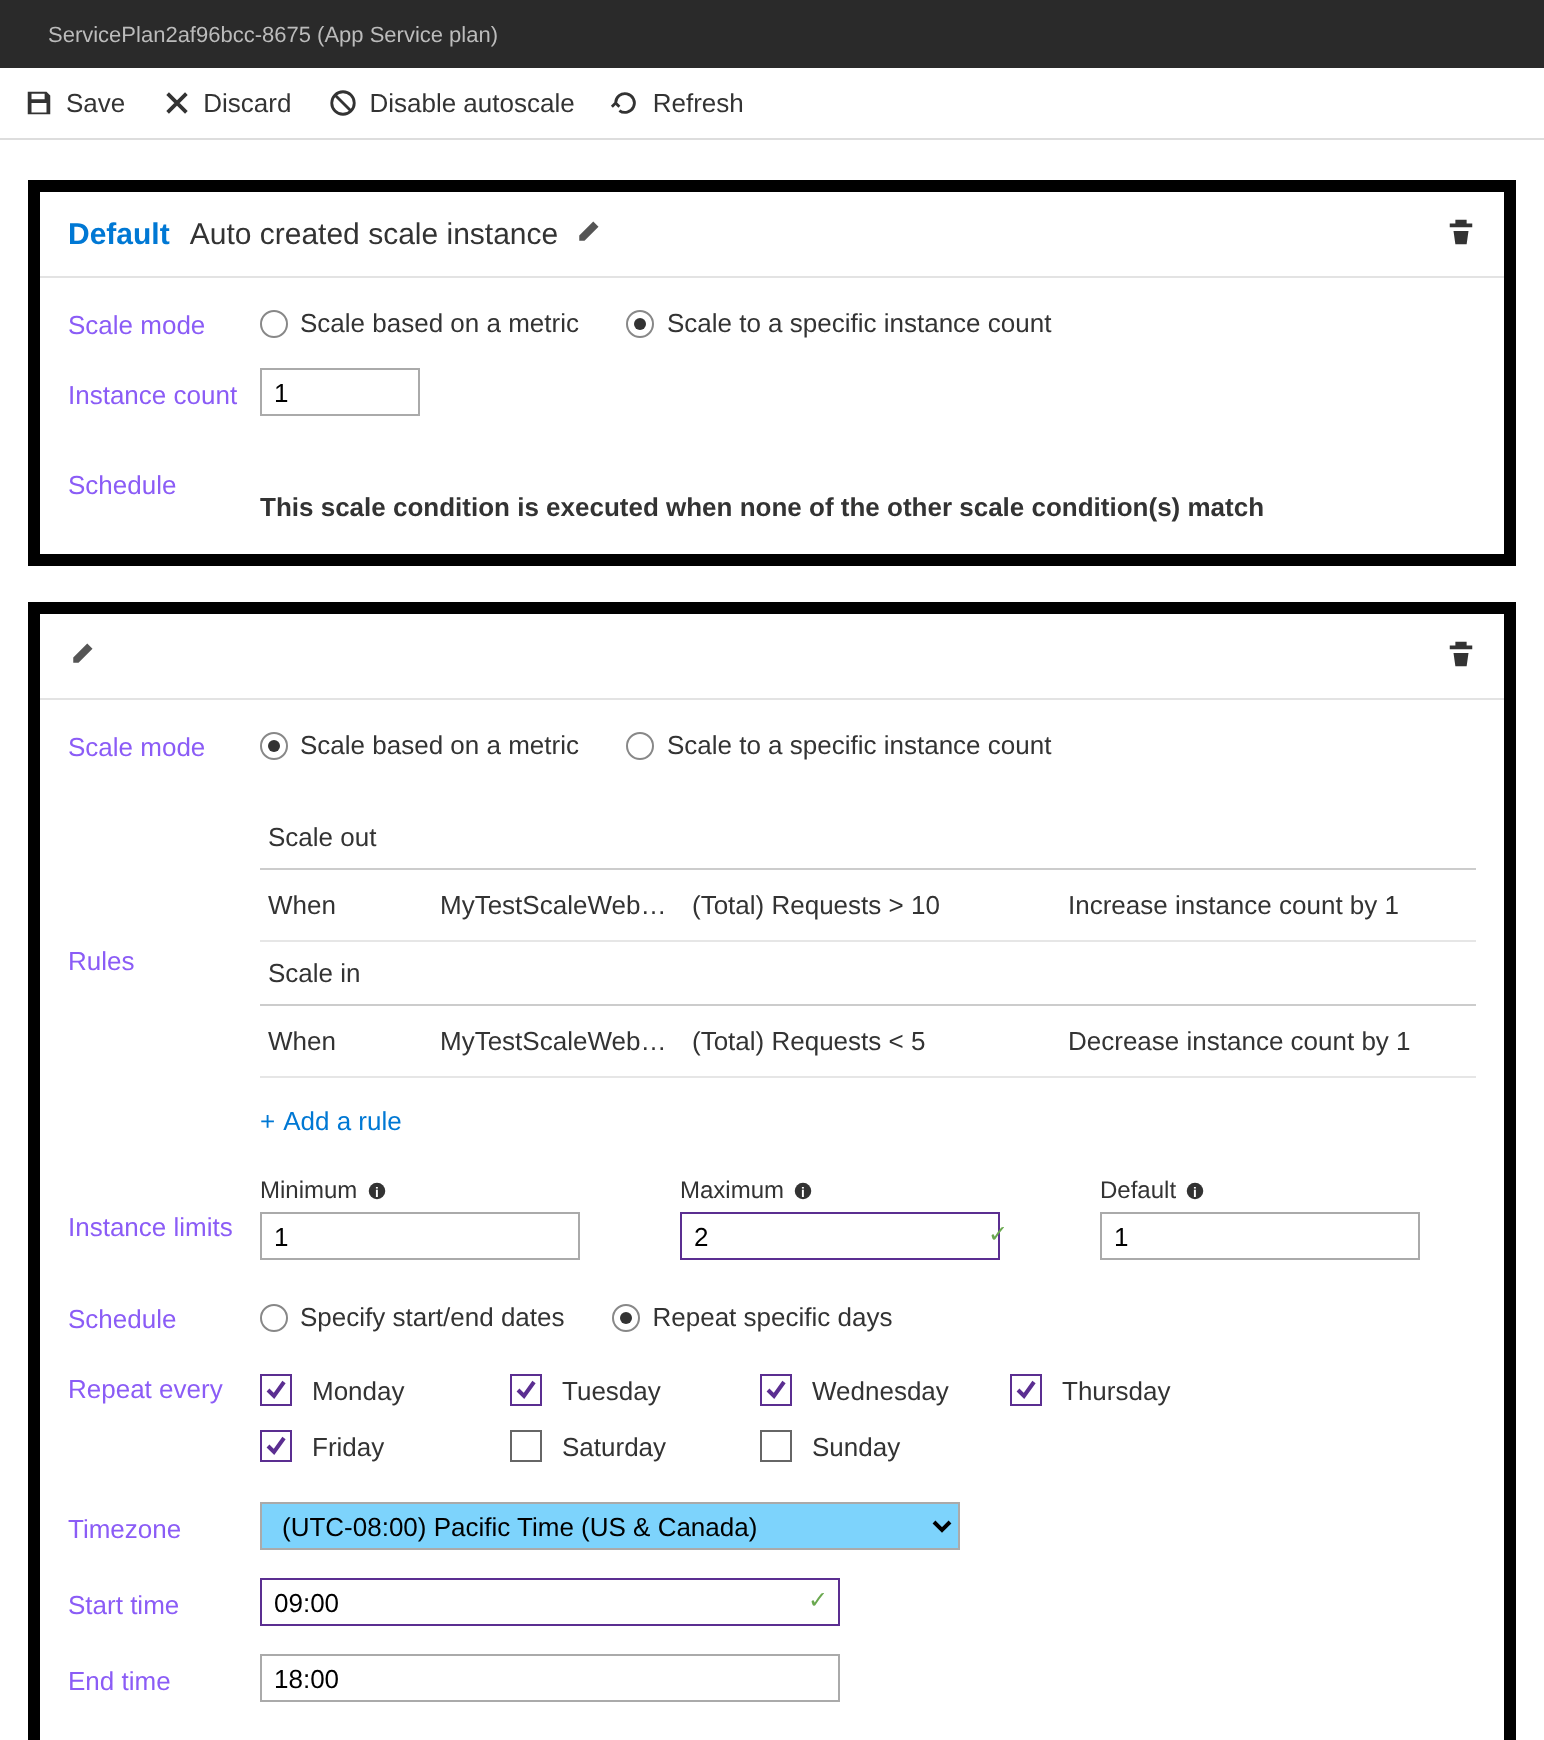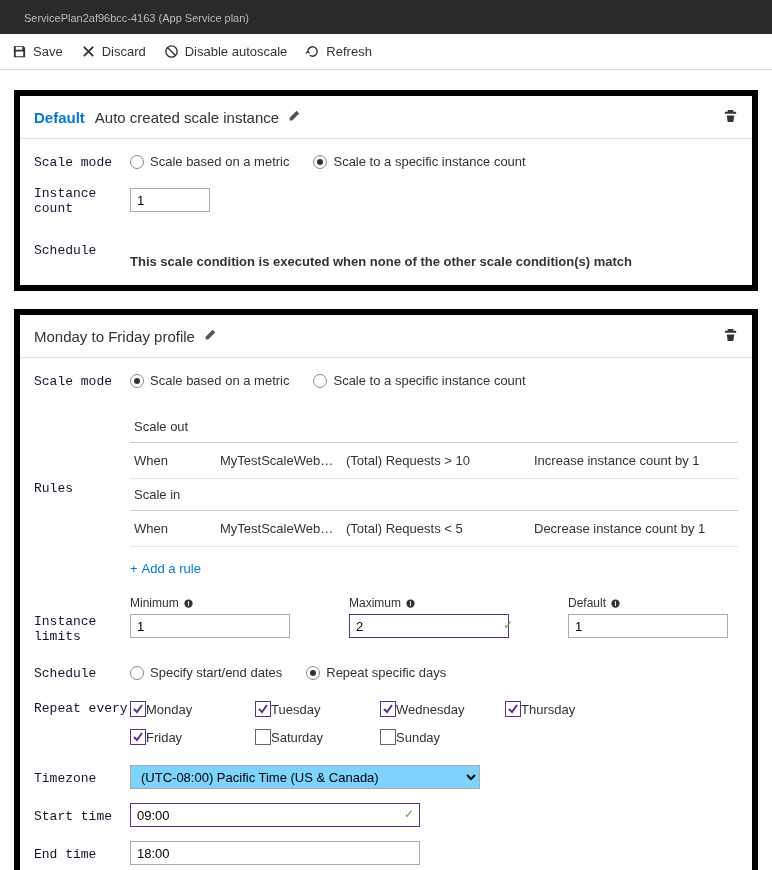--- a/index.html
+++ b/index.html
@@ -14,56 +14,56 @@
   .panel { border: 6px solid #000000; margin-bottom: 18px; }
   .panel-head { display: flex; align-items: center; padding: 12px 14px; border-bottom: 1px solid #e3e3e3; }
   .panel-head .title-default { color: #0078d4; font-weight: 600; margin-right: 10px; font-size: 15px; }
   .panel-head .title-sub { font-size: 15px; margin-right: 8px; }
   .panel-head .title-plain { font-size: 15px; margin-right: 8px; }
   .pencil { cursor: pointer; }
   .trash { margin-left: auto; cursor: pointer; }
   .panel-body { padding: 14px 14px 16px 14px; }
   .row { display: flex; align-items: center; margin-bottom: 14px; }
   .row-top { align-items: flex-start; }
-  .lbl { width: 96px; flex-shrink: 0; font-size: 13px; color: #0f172a; padding-top: 2px; font-family: Liberation Mono, monospace;}
+  .lbl { width: 96px; flex-shrink: 0; font-size: 13px; color: #8b5cf6; padding-top: 2px;}
   .radio-wrap { display: flex; gap: 24px; align-items: center; }
   .radio { display: flex; align-items: center; gap: 6px; font-size: 13px; cursor: pointer; }
   .radio .dot { width: 14px; height: 14px; border: 1px solid #888; border-radius: 50%; display: inline-block; position: relative; }
   .radio.selected .dot::after { content: ""; width: 6px; height: 6px; background: #333; border-radius: 50%; position: absolute; top: 3px; left: 3px; }
   input.txt { border: 1px solid #aaa; padding: 3px 6px; font-size: 13px; height: 24px; }
   .bold-note { font-weight: 600; font-size: 13px; margin-top: 24px; }
   .rules-area { flex: 1; }
   .rules-sect { }
   .rules-sect-title { font-size: 13px; padding: 8px 4px; border-bottom: 1px solid #ccc; }
   .rule-line { display: flex; padding: 10px 4px; font-size: 13px; border-bottom: 1px solid #e6e6e6; gap: 8px; }
   .rule-when { width: 78px; }
   .rule-res { width: 118px; overflow: hidden; text-overflow: ellipsis; white-space: nowrap; }
   .rule-cond { width: 180px; }
   .rule-act { flex: 1; }
   .add-rule { color: #0078d4; font-size: 13px; margin-top: 14px; cursor: pointer; display:flex; align-items:center; gap:4px; }
-  .limits { display: flex; gap: 40px; flex:1;justify-content:space-between; }
+  .limits { display: flex; gap: 40px; flex:1; }
   .limit-col { display: flex; flex-direction: column; gap: 4px; width: 170px; }
   .limit-lbl { font-size: 12px; display:flex; align-items:center; gap:4px;}
   .info-ico { width:11px; height:11px; }
   .chk-grid { display: flex; flex-wrap: wrap; gap: 0; flex: 1; }
-  .chk { display: flex; align-items: center; gap: 0; width: 125px; height: 28px; font-size: 13px; cursor:pointer;}
+  .chk { display: flex; align-items: center; gap: 10px; width: 125px; height: 28px; font-size: 13px; cursor:pointer;}
   .chk .box { width: 16px; height: 16px; border: 1px solid #666; display: inline-flex; align-items:center; justify-content:center; }
   .chk.checked .box { border-color:#5b2e91; }
   .chk.checked .box svg { display:block; }
   .chk .box svg { display:none; width:12px; height:12px; }
   select.sel { border: 1px solid #aaa; padding: 3px 6px; font-size: 13px; height: 24px; width: 350px; background:#7dd3fc;}
   .validated { border:1px solid #5b2e91 !important; position:relative; }
   .check-ico { color:#6aa84f; position:absolute; right:6px; top:4px; font-size:12px;}
   .input-wrap { position:relative; display:inline-block; }
 </style>
 </head>
 <body>
 
 <div class="header-bar">
-  <div class="header-sub">ServicePlan2af96bcc-4163 (App Service plan)</div>
+  <div class="header-sub">ServicePlan2af96bcc-8675 (App Service plan)</div>
 </div>
 
 <div class="toolbar">
   <div class="tool-btn">
     <svg viewBox="0 0 16 16">
         <path fill="#333" d="M2 2h10l2 2v10H2V2zm2 1v3h7V3H4zm0 10h8V8H4v5z"></path>
       </svg>
     <span>Save</span>
   </div>
   <div class="tool-btn">
@@ -124,21 +124,20 @@
       </div>
       <div class="row" style="margin-bottom:0">
         <div class="lbl">Schedule</div>
         <div class="bold-note">This scale condition is executed when none of the other scale condition(s) match</div>
       </div>
     </div>
   </div>
 
   <div class="panel">
     <div class="panel-head">
-      <span class="title-plain">Monday to Friday profile</span>
       <span class="pencil">
         <svg width="14" height="14" viewBox="0 0 16 16">
             <path fill="#555" d="M11 2l3 3-8 8H3v-3l8-8z"></path>
           </svg>
       </span>
       <span class="trash">
         <svg width="15" height="15" viewBox="0 0 16 16">
             <path fill="#333" d="M5 2h6v2h3v2H2V4h3V2zm-1 6h8l-1 7H5L4 8z"></path>
           </svg>
       </span>

